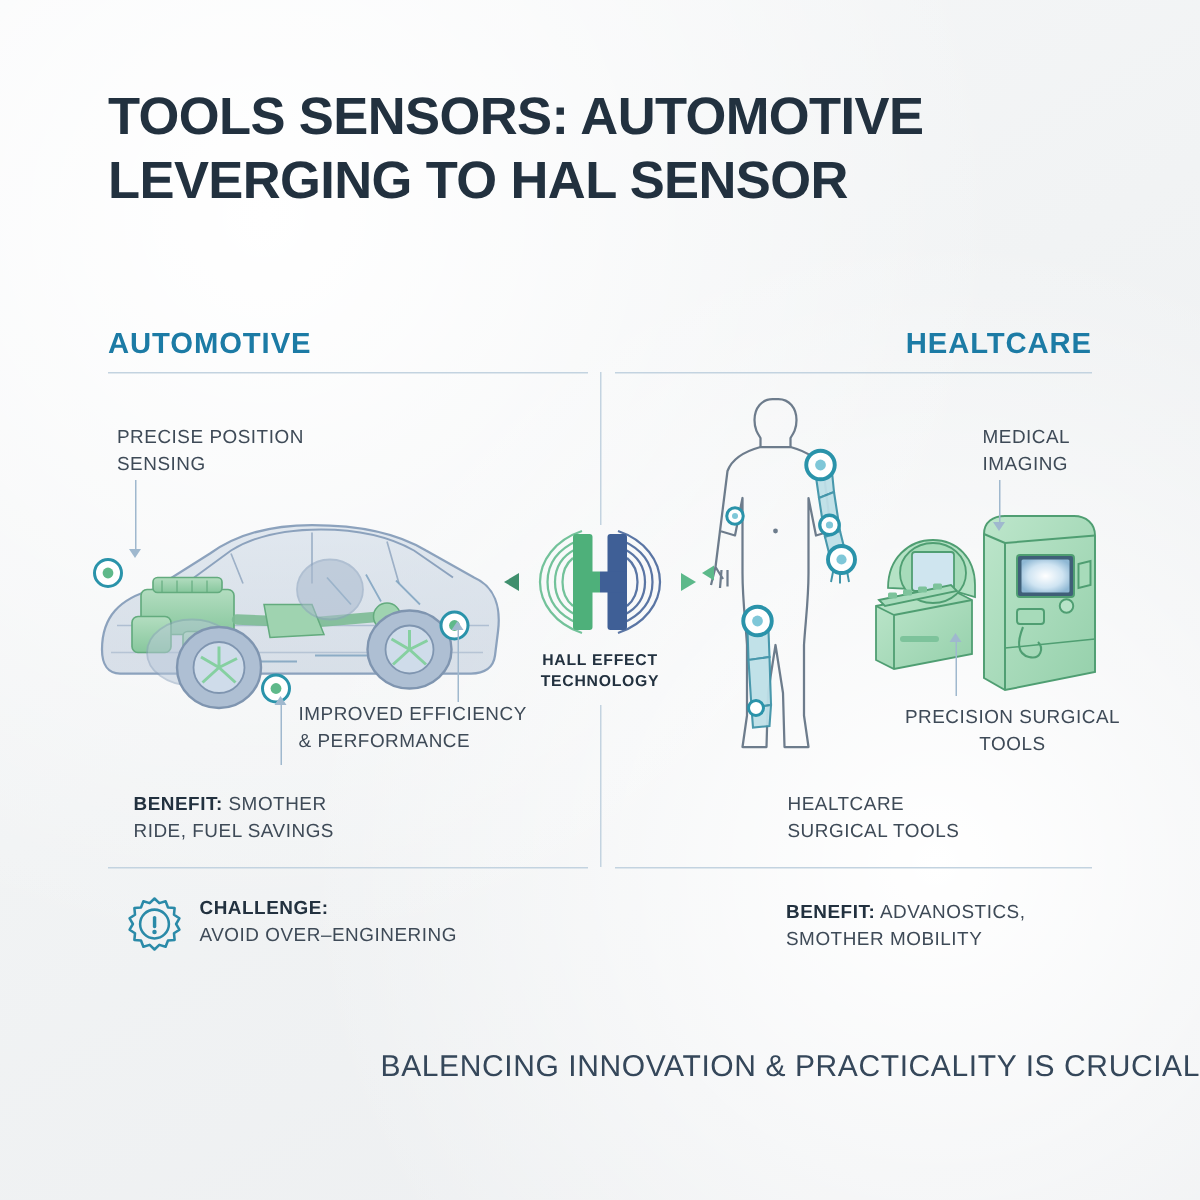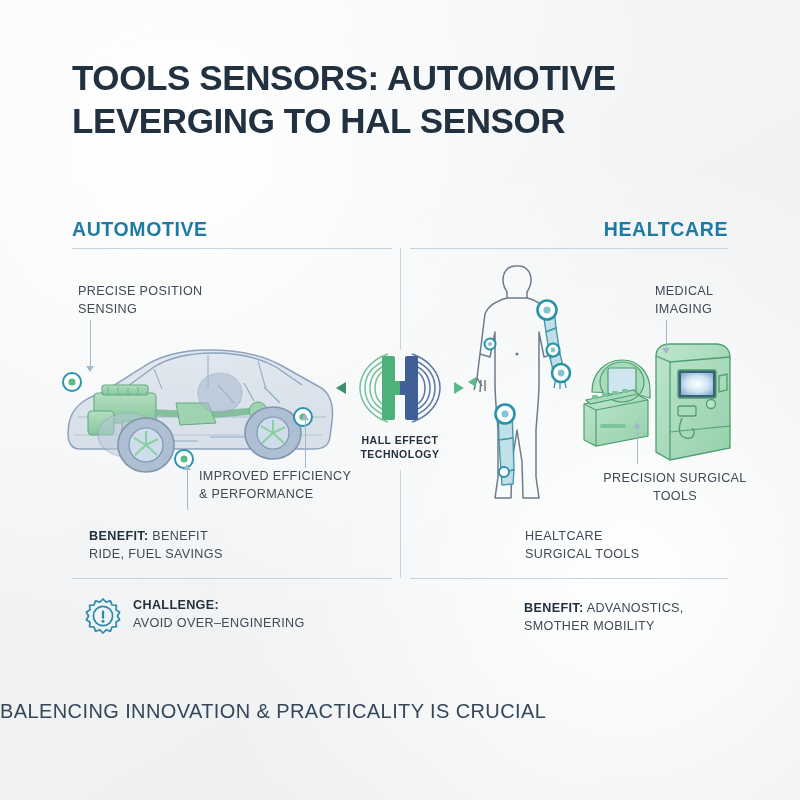--- a/index.html
+++ b/index.html
@@ -120,21 +120,21 @@
     gap: 11px;
     justify-content: flex-end;
   }
   .challenge-row { left: 84px; top: 596px; }
 
   
   .footer {
     position: absolute;
     left: 0; top: 700px;
     width: 800px;
-    text-align: left;
+    text-align: right;
     color: #35475a;
     font-size: 20px;
     letter-spacing: 0.4px;
   }
 
   svg { display: block; overflow: visible; }
 </style>
 </head>
 <body>
 
@@ -377,21 +377,21 @@
     <span>IMPROVED EFFICIENCY</span><br>
     <span>&amp; PERFORMANCE</span>
   </div>
   <div class="leader" style="left:187px; top:470px; height:40px;"></div>
   <div class="arrow-head up" style="left:183px; top:464px;"></div>
 
   <div class="leader" style="left:305px; top:420px; height:48px;"></div>
   <div class="arrow-head up" style="left:301px; top:414px;"></div>
 
   <div class="anno" style="left:89px; top:528px; width:200px;">
-    <b>BENEFIT:</b><span> BENEFIT</span><br>
+    <b>BENEFIT:</b><span> SMOTHER</span><br>
     <span>RIDE, FUEL SAVINGS</span>
   </div>
 
   <div class="challenge-row">
     <span>
       <svg width="38" height="38" viewBox="0 0 38 38">
         <g fill="none" stroke="#2a8aa8" stroke-width="1.7" stroke-linejoin="round">
           <path d="M19,3 L22.2,6.1 L26.4,4.8 L28,9 L32.4,9.4 L32,13.8 L35.6,16.2
                    L33.4,20 L35.6,23.8 L32,26.2 L32.4,30.6 L28,31 L26.4,35.2
                    L22.2,33.9 L19,37 L15.8,33.9 L11.6,35.2 L10,31 L5.6,30.6

